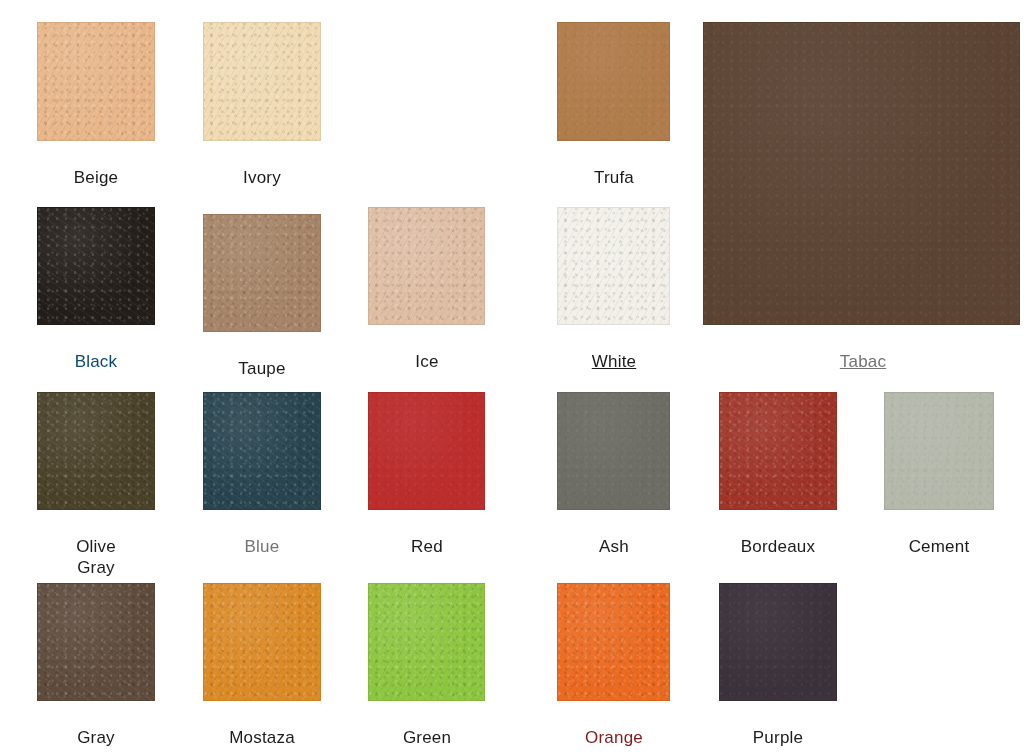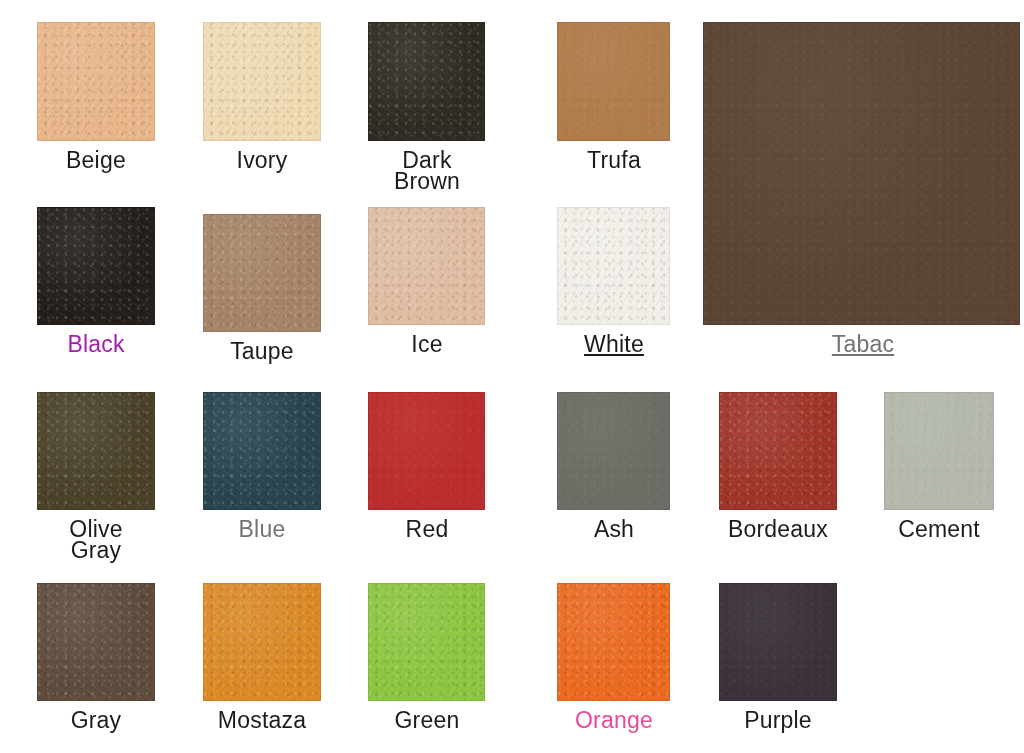--- a/index.html
+++ b/index.html
@@ -68,22 +68,22 @@
 
   
   .swatch-chip.smooth::before { opacity: 0.30; }
   .swatch-chip.smooth::after {
     background-image:
       repeating-linear-gradient(100deg, rgba(0,0,0,0.018) 0 1px, transparent 1px 9px),
       radial-gradient(ellipse at 35% 25%, rgba(255,255,255,0.05), transparent 65%);
   }
 
   .swatch-label {
-    margin-top: 9px;
-    font-size: 23px;
+    margin-top: 26px;
+    font-size: 17px;
     line-height: 21px;
     font-weight: 400;
     letter-spacing: 0.2px;
     text-align: center;
     color: #1c1c1c;
     white-space: pre-line;
     font-family: "Liberation Sans", sans-serif;
   }
 </style>
 </head>
@@ -91,36 +91,31 @@
 
 <div id="chart">
     <div class="swatch-cell" style="left: 26px; top: 22px; width: 140px;">
       <div class="swatch-chip" style="width: 118px; height: 119px; background-color: rgb(233, 183, 138); margin-left: 11px; align-self: flex-start;"></div>
       <div class="swatch-label" style="width: 140px; color: rgb(28, 28, 28);">Beige</div>
     </div>
     <div class="swatch-cell" style="left: 192px; top: 22px; width: 140px;">
       <div class="swatch-chip" style="width: 118px; height: 119px; background-color: rgb(240, 219, 179); margin-left: 11px; align-self: flex-start;"></div>
       <div class="swatch-label" style="width: 140px; color: rgb(28, 28, 28);">Ivory</div>
     </div>
-    <div class="swatch-cell" style="left: 357px; top: 22px; width: 140px;">
-      <div class="swatch-chip" style="width: 117px; height: 119px; background-color: rgb(46, 43, 33); margin-left: 11px; align-self: flex-start;"></div>
-      <div class="swatch-label" style="width: 140px; color: rgb(28, 28, 28);">Dark
-Brown</div>
-    </div>
     <div class="swatch-cell" style="left: 544px; top: 22px; width: 140px;">
       <div class="swatch-chip smooth" style="width: 113px; height: 119px; background-color: rgb(176, 124, 75); margin-left: 13px; align-self: flex-start;"></div>
       <div class="swatch-label" style="width: 140px; color: rgb(28, 28, 28);">Trufa</div>
     </div>
     <div class="swatch-cell" style="left: 793px; top: 22px; width: 140px;">
       <div class="swatch-chip smooth" style="width: 317px; height: 303px; background-color: rgb(92, 68, 52); margin-left: -90px; align-self: flex-start;"></div>
       <div class="swatch-label" style="width: 140px; color: #737373; text-decoration: underline;">Tabac</div>
     </div>
     <div class="swatch-cell" style="left: 26px; top: 207px; width: 140px;">
       <div class="swatch-chip" style="width: 118px; height: 118px; background-color: rgb(36, 30, 26); margin-left: 11px; align-self: flex-start;"></div>
-      <div class="swatch-label" style="width: 140px; color: #a21caf;">Black</div>
+      <div class="swatch-label" style="width: 140px; color: #0c4a6e;">Black</div>
     </div>
     <div class="swatch-cell" style="left: 192px; top: 214px; width: 140px;">
       <div class="swatch-chip" style="width: 118px; height: 118px; background-color: rgb(166, 132, 103); margin-left: 11px; align-self: flex-start;"></div>
       <div class="swatch-label" style="width: 140px; color: rgb(28, 28, 28);">Taupe</div>
     </div>
     <div class="swatch-cell" style="left: 357px; top: 207px; width: 140px;">
       <div class="swatch-chip" style="width: 117px; height: 118px; background-color: rgb(224, 190, 164); margin-left: 11px; align-self: flex-start;"></div>
       <div class="swatch-label" style="width: 140px; color: rgb(28, 28, 28);">Ice</div>
     </div>
     <div class="swatch-cell" style="left: 544px; top: 207px; width: 140px; text-decoration: underline;">
@@ -159,19 +154,19 @@
     <div class="swatch-cell" style="left: 192px; top: 583px; width: 140px;">
       <div class="swatch-chip" style="width: 118px; height: 118px; background-color: rgb(220, 138, 38); margin-left: 11px; align-self: flex-start;"></div>
       <div class="swatch-label" style="width: 140px; color: rgb(28, 28, 28);">Mostaza</div>
     </div>
     <div class="swatch-cell" style="left: 357px; top: 583px; width: 140px;">
       <div class="swatch-chip" style="width: 117px; height: 118px; background-color: rgb(141, 198, 63); margin-left: 11px; align-self: flex-start;"></div>
       <div class="swatch-label" style="width: 140px; color: rgb(28, 28, 28);">Green</div>
     </div>
     <div class="swatch-cell" style="left: 544px; top: 583px; width: 140px;">
       <div class="swatch-chip" style="width: 113px; height: 118px; background-color: rgb(236, 106, 32); margin-left: 13px; align-self: flex-start;"></div>
-      <div class="swatch-label" style="width: 140px; color: #ec4899;">Orange</div>
+      <div class="swatch-label" style="width: 140px; color: #7f1d1d;">Orange</div>
     </div>
     <div class="swatch-cell" style="left: 708px; top: 583px; width: 140px;">
       <div class="swatch-chip smooth" style="width: 118px; height: 118px; background-color: rgb(59, 50, 60); margin-left: 11px; align-self: flex-start;"></div>
       <div class="swatch-label" style="width: 140px; color: rgb(28, 28, 28);">Purple</div>
     </div>
   </div>
 
 </body></html>

